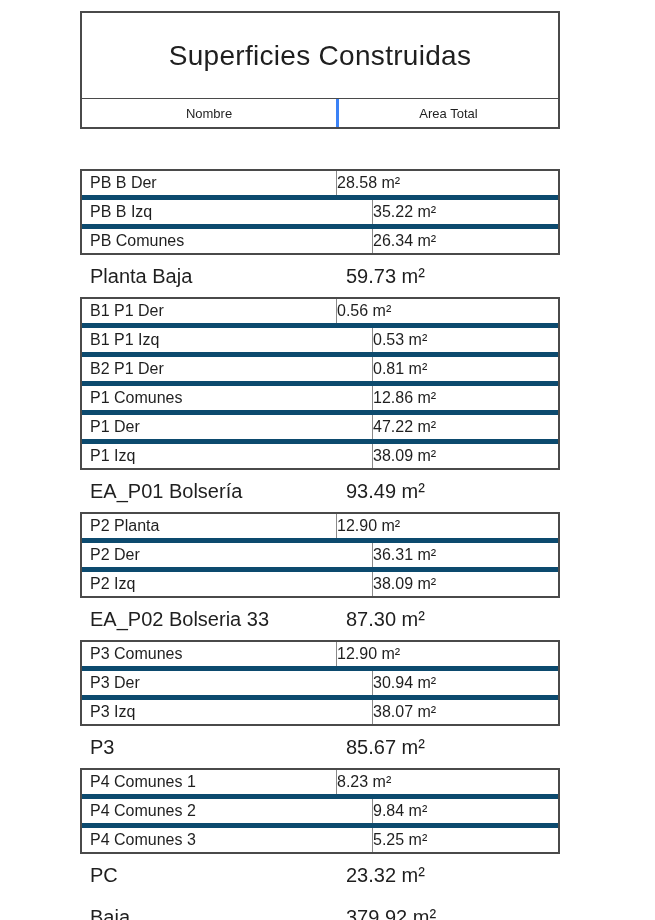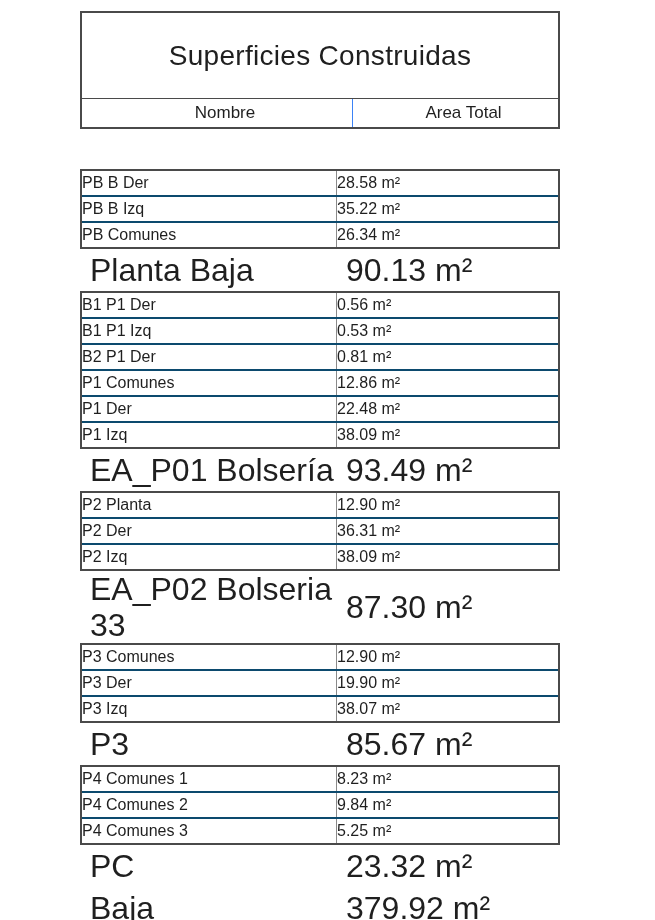--- a/index.html
+++ b/index.html
@@ -34,53 +34,52 @@
   }
   .col-header {
     display: flex;
     border-top: 1px solid #4a4a4a;
     height: 28px;
   }
   .col-header .ch-cell {
     display: flex;
     align-items: center;
     justify-content: center;
-    font-size: 17px;
-    padding-left: 16px;
+    font-size: 13px;
   }
   .col-header .ch-name { width: 254px; }
-  .col-header .ch-area { flex: 1; border-left: 1px solid #3b82f6; }
+  .col-header .ch-area { flex: 1; border-left: 3px solid #3b82f6; }
 
   .gap { height: 40px; }
 
   
   .stable {
     border: 2px solid #4a4a4a;
     box-sizing: border-box;
     background: #ffffff;
   }
   .trow { display: flex; height: 24px; }
-  .trow + .trow { border-top: 2px solid #0c4a6e; }
+  .trow + .trow { border-top: 5px solid #0c4a6e; gap: 36px; }
   .trow .cell {
     display: flex;
     align-items: center;
     font-size: 16px;
     box-sizing: border-box;
     white-space: nowrap;
     overflow: hidden;
   }
-  .trow .cell-name { width: 254px; }
+  .trow .cell-name { width: 254px; padding-left: 8px; }
   .trow .cell-area { flex: 1; border-left: 1px solid #8a8a8a; }
 
   
   .subtotal {
     display: flex;
     align-items: center;
     min-height: 42px;
-    font-size: 32px;
+    font-size: 20px;
   }
   .sub-name {
     width: 256px;
     padding-left: 10px;
     box-sizing: border-box;
     line-height: 36px;
   }
   .sub-value { padding-left: 10px; white-space: nowrap; }
 </style>
 </head>
@@ -108,21 +107,21 @@
         <div class="cell cell-name">PB B Izq</div>
         <div class="cell cell-area">35.22 m²</div>
       </div>
       <div class="trow">
         <div class="cell cell-name">PB Comunes</div>
         <div class="cell cell-area">26.34 m²</div>
       </div>
     </div>
     <div class="subtotal">
       <div class="sub-name">Planta Baja</div>
-      <div class="sub-value">90.13 m²</div>
+      <div class="sub-value">59.73 m²</div>
     </div>
 
     <div class="stable">
       <div class="trow">
         <div class="cell cell-name">B1 P1 Der</div>
         <div class="cell cell-area">0.56 m²</div>
       </div>
       <div class="trow">
         <div class="cell cell-name">B1 P1 Izq</div>
         <div class="cell cell-area">0.53 m²</div>
@@ -130,21 +129,21 @@
       <div class="trow">
         <div class="cell cell-name">B2 P1 Der</div>
         <div class="cell cell-area">0.81 m²</div>
       </div>
       <div class="trow">
         <div class="cell cell-name">P1 Comunes</div>
         <div class="cell cell-area">12.86 m²</div>
       </div>
       <div class="trow">
         <div class="cell cell-name">P1 Der</div>
-        <div class="cell cell-area">22.48 m²</div>
+        <div class="cell cell-area">47.22 m²</div>
       </div>
       <div class="trow">
         <div class="cell cell-name">P1 Izq</div>
         <div class="cell cell-area">38.09 m²</div>
       </div>
     </div>
     <div class="subtotal">
       <div class="sub-name">EA_P01 Bolsería</div>
       <div class="sub-value">93.49 m²</div>
     </div>
@@ -168,21 +167,21 @@
       <div class="sub-value">87.30 m²</div>
     </div>
 
     <div class="stable">
       <div class="trow">
         <div class="cell cell-name">P3 Comunes</div>
         <div class="cell cell-area">12.90 m²</div>
       </div>
       <div class="trow">
         <div class="cell cell-name">P3 Der</div>
-        <div class="cell cell-area">19.90 m²</div>
+        <div class="cell cell-area">30.94 m²</div>
       </div>
       <div class="trow">
         <div class="cell cell-name">P3 Izq</div>
         <div class="cell cell-area">38.07 m²</div>
       </div>
     </div>
     <div class="subtotal">
       <div class="sub-name">P3</div>
       <div class="sub-value">85.67 m²</div>
     </div>

